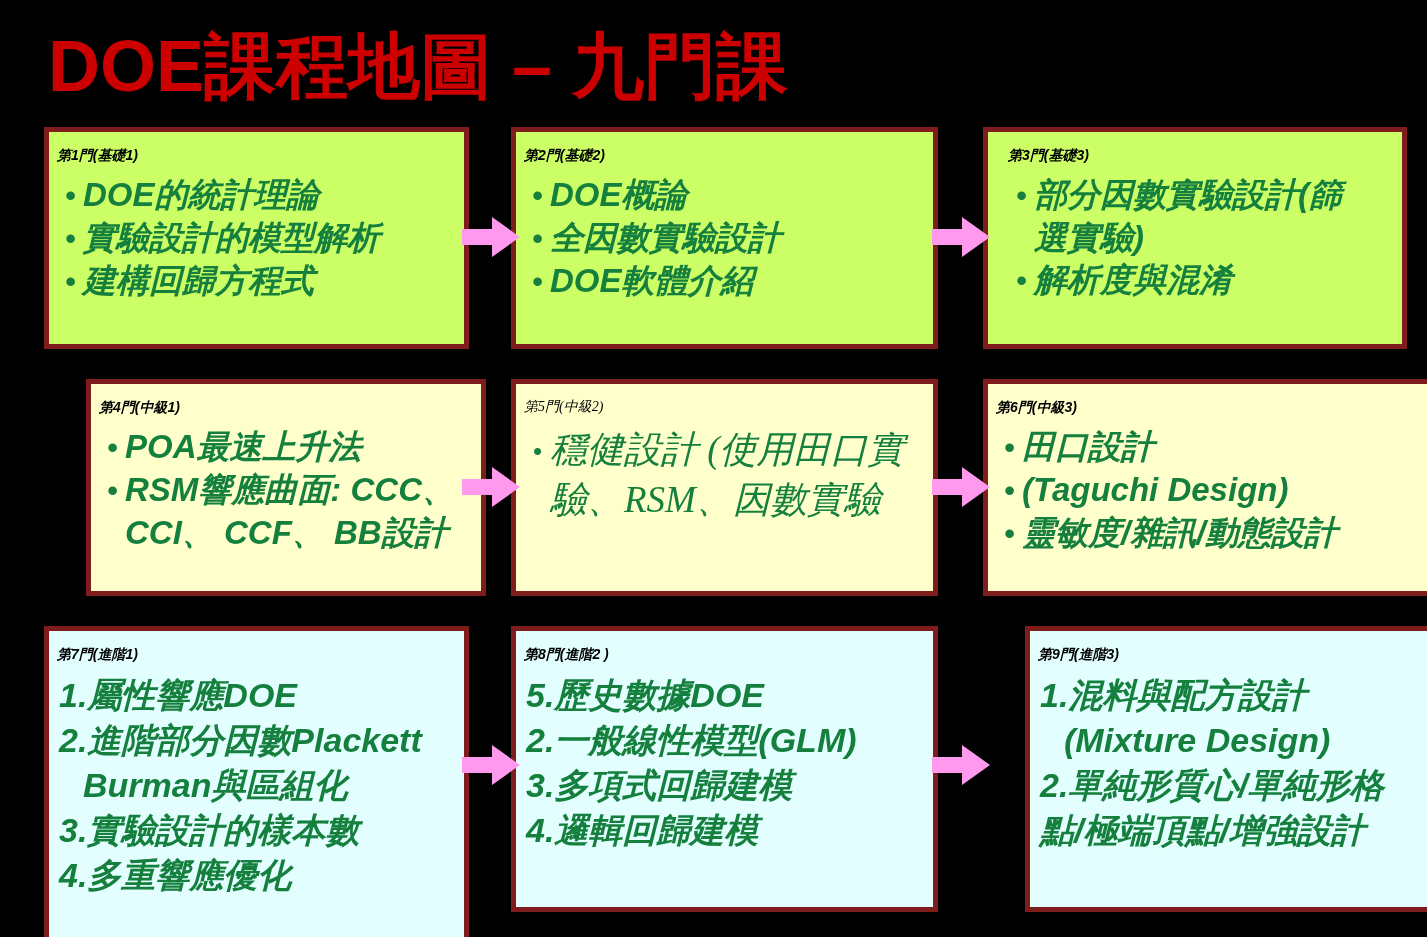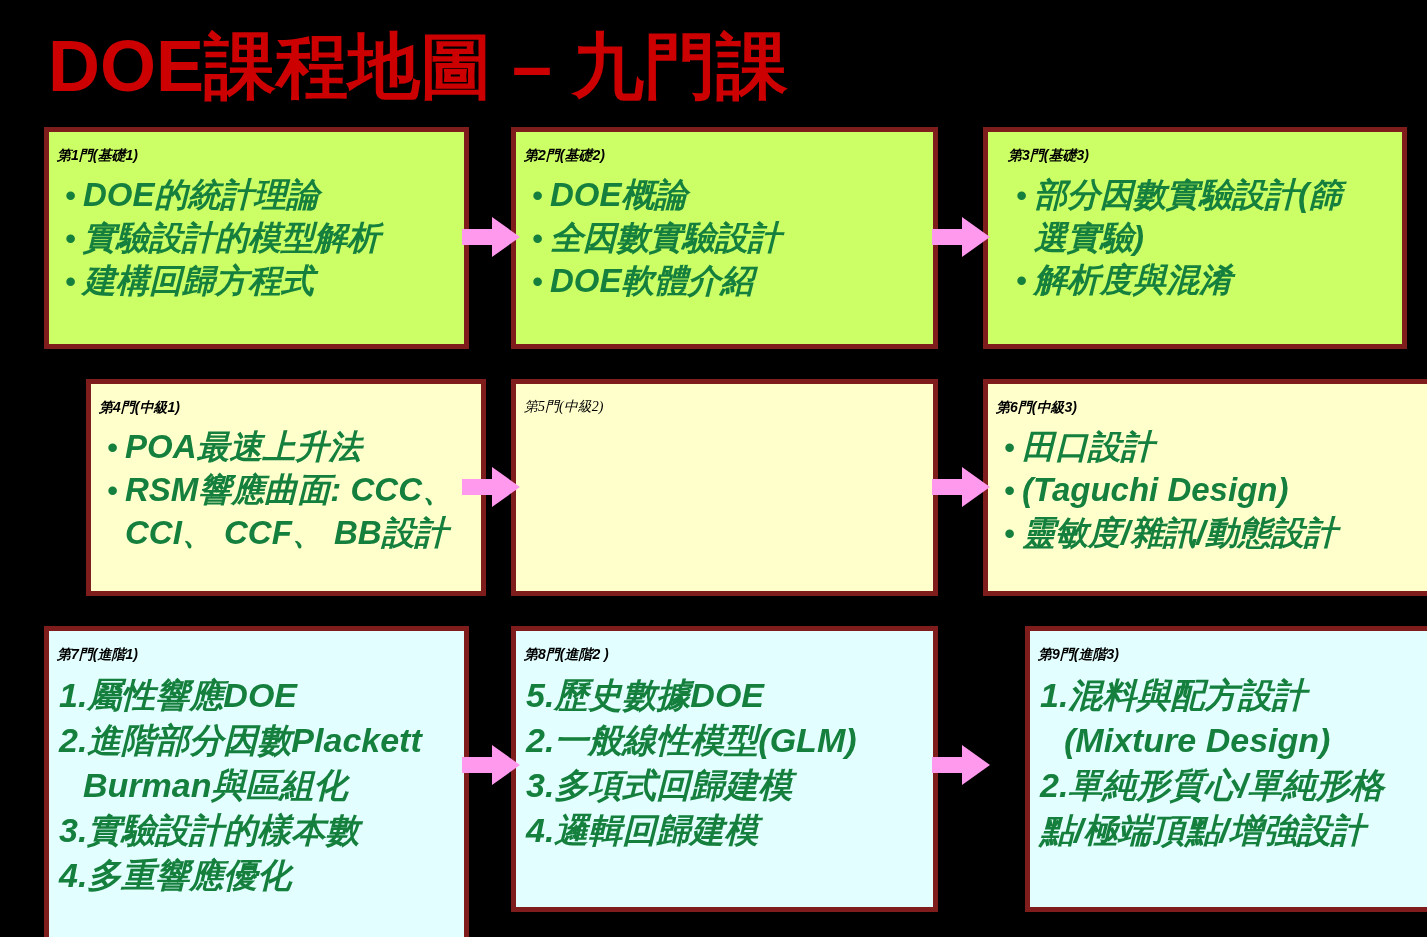--- a/index.html
+++ b/index.html
@@ -149,20 +149,24 @@
       <div class="box box-yellow" style="left: 44px; top: 379px; width: 400px; height: 217px; margin-left: 42px;">
         <div class="box-head" style="font-size: 14px;">第4門(中級1)</div>
         <div class="box-body">
           <span class="bullet-line">POA最速上升法</span>
           <span class="bullet-line">RSM響應曲面: CCC、</span>
           <span class="cont-line">CCI、 CCF、 BB設計</span>
         </div>
       </div>
       <div class="box box-yellow" style="left: 511px; top: 379px; width: 427px; height: 217px;">
         <div class="box-head serif" style="font-size: 14px;">第5門(中級2)</div>
+        <div class="box-body serif-body">
+          <span class="bullet-line">穩健設計 (使用田口實</span>
+          <span class="cont-line">驗、RSM、因數實驗</span>
+        </div>
       </div>
       <div class="box box-yellow" style="left: 983px; top: 379px; width: 492px; height: 217px;">
         <div class="box-head" style="font-size: 14px;">第6門(中級3)</div>
         <div class="box-body">
           <span class="bullet-line">田口設計</span>
           <span class="bullet-line">(Taguchi Design)</span>
           <span class="bullet-line">靈敏度/雜訊/動態設計</span>
         </div>
       </div>
       <div class="box box-cyan" style="left: 44px; top: 626px; width: 425px; height: 354px;">

